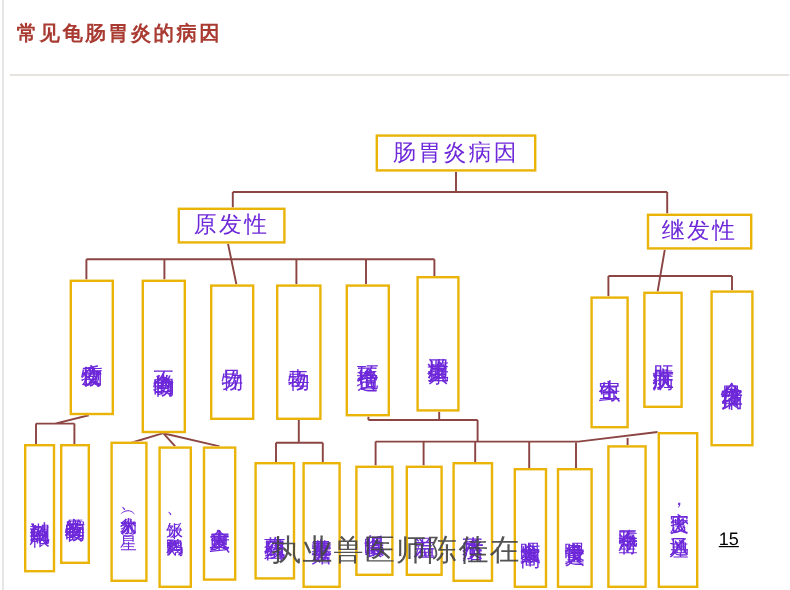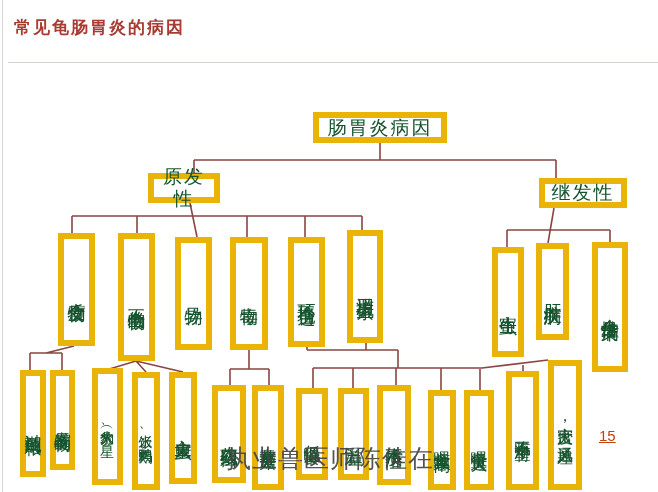--- a/index.html
+++ b/index.html
@@ -10,35 +10,35 @@
   }
   .slide-edge-left{position:absolute;left:2px;top:0;width:1px;height:492px;background:#d6d6d6;}
   .title{
     position:absolute;left:14px;top:16px;width:620px;
     font-size:17px;font-weight:bold;letter-spacing:2px;color:#a93b32;
   }
   .title-divider{position:absolute;left:8px;top:62px;width:650px;height:1px;background:#d8d2cb;}
   #wires{position:absolute;left:0;top:0;width:658px;height:492px;}
   .node{
     position:absolute;box-sizing:border-box;background:#ffffff;
-    border:6px solid #eab308;color:#14532d;
+    border:2px solid #eab308;color:#6d28d9;
     display:flex;align-items:center;justify-content:center;
     line-height:1.15;text-align:center;
   }
   .h{font-size:19px;letter-spacing:2px;}
   .v{
     writing-mode:vertical-rl;text-orientation:mixed;
     font-size:18px;line-height:1;letter-spacing:1px;
   }
   .f17{font-size:17px;}
   .f16{font-size:16px;}
   .f14{font-size:14px;letter-spacing:0;}
   
   .n-root{left:313px;top:112px;width:134px;height:31px;}
-  .n-primary{left:148px;top:173px;width:72px;height:30px;}
+  .n-primary{left:148px;top:173px;width:90px;height:30px;}
   .n-secondary{left:511px;top:178px;width:88px;height:30px;margin-left:28px;}
   .n-spoiled{left:58px;top:233px;width:37px;height:113px;}
   .n-improper{left:118px;top:233px;width:37px;height:128px;}
   .n-foreign{left:175px;top:237px;width:37px;height:113px;}
   .n-toxin{left:230px;top:237px;width:38px;height:113px;}
   .n-env{left:288px;top:237px;width:37px;height:110px;}
   .n-antibiotic{left:347px;top:230px;width:36px;height:113px;}
   .n-parasite{left:492px;top:247px;width:32px;height:110px;}
   .n-liver{left:536px;top:243px;width:33px;height:97px;}
   .n-systemic{left:592px;top:242px;width:36px;height:130px;}
@@ -54,21 +54,21 @@
   .n-dirtywater{left:377px;top:385px;width:34px;height:100px;}
   .n-feedfreq{left:428px;top:390px;width:28px;height:100px;}
   .n-overfeed{left:464px;top:390px;width:30px;height:100px;}
   .n-substrate{left:506px;top:371px;width:33px;height:119px;}
   .n-density{left:548px;top:360px;width:34px;height:130px;}
   .watermark{
     position:absolute;left:226px;top:442px;
     font-size:25px;font-weight:500;color:#454545;opacity:.92;
     letter-spacing:1px;white-space:nowrap;z-index:5;
   }
-  .page-number{position:absolute;left:599px;top:427px;font-size:15px;color:#c2410c;text-decoration:underline;}
+  .page-number{position:absolute;left:599px;top:441px;font-size:15px;color:#000000;text-decoration:underline;}
 </style>
 </head>
 <body>
 
 <div class="slide-edge-left"></div>
 <div class="title">常见龟肠胃炎的病因</div>
 <div class="title-divider"></div>
 
 <svg id="wires" viewBox="0 0 658 492" xmlns="http://www.w3.org/2000/svg">
   <g stroke="#8b4543" stroke-width="1.6" fill="none">

